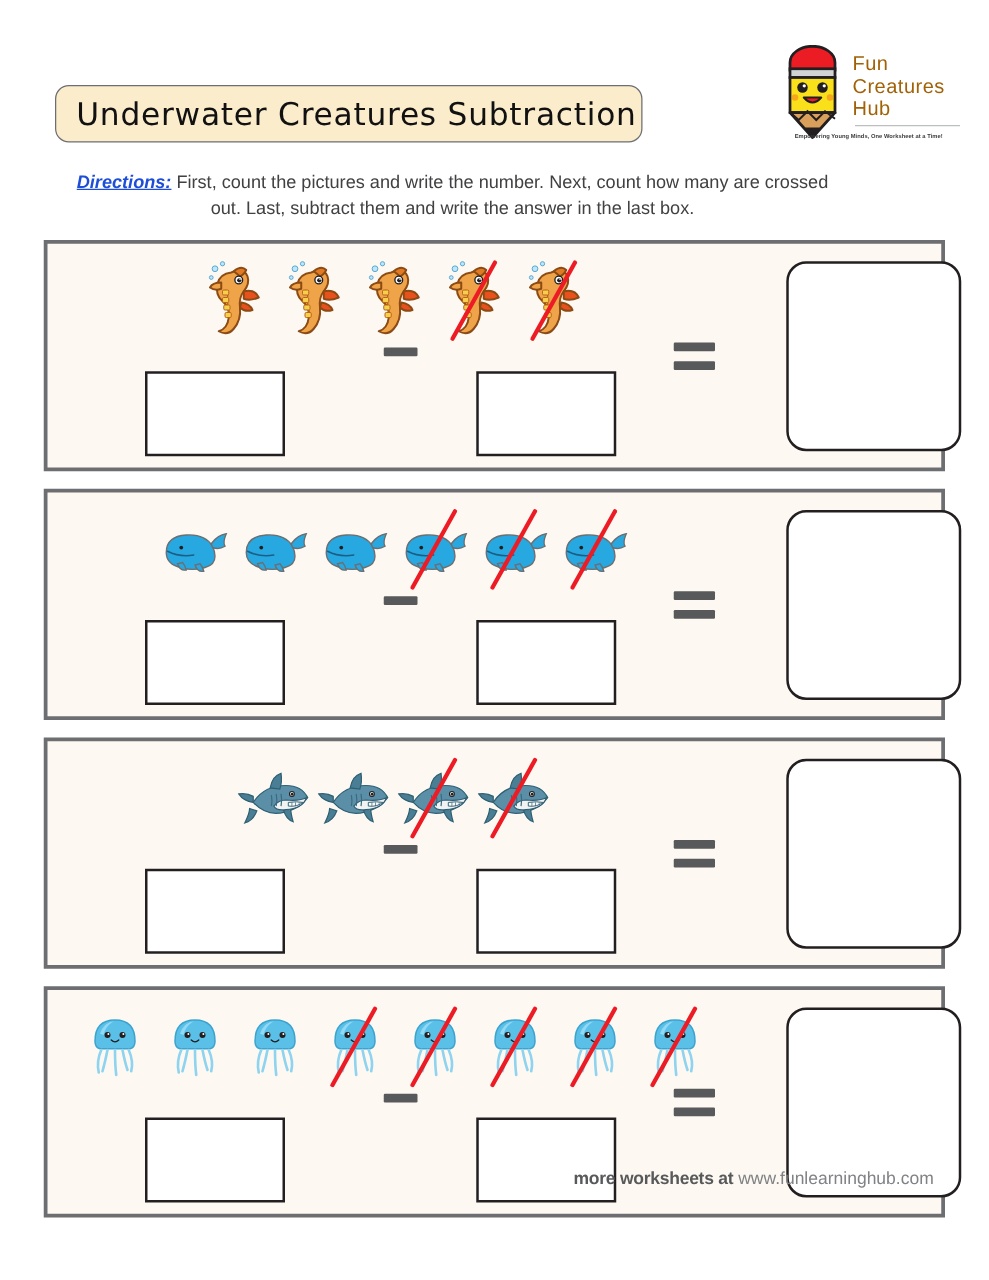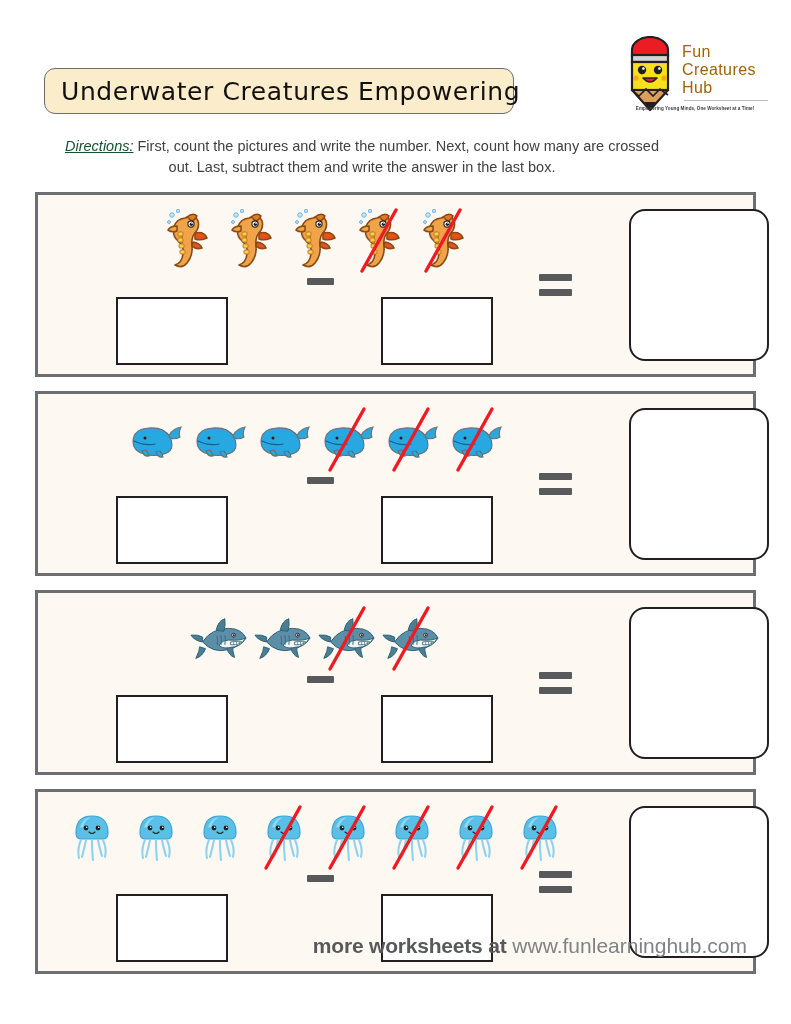--- a/index.html
+++ b/index.html
@@ -119,23 +119,23 @@
     left: 52px;
     top: 136px;
     width: 620px;
     text-align: center;
     font-size: 14.5px;
     color: #414042;
     line-height: 1.45;
   }
   .directions .dir-label {
     font-style: italic;
-    font-weight: normal;
+    font-weight: bold;
     text-decoration: underline;
-    color: #14532d;
+    color: #1d4ed8;
     margin-right: 4px;
   }
 
   
   .rows {
     position: absolute;
     left: 35px;
     top: 192px;
     width: 721px;
   }
@@ -226,39 +226,39 @@
 
   
   .footer {
     position: absolute;
     left: 0;
     top: 934px;
     width: 791px;
     text-align: right;
     padding-right: 44px;
     box-sizing: border-box;
-    font-size: 21px;
+    font-size: 14px;
     color: #808285;
   }
   .footer .bold-part {
     font-weight: bold;
     color: #58595b;
     letter-spacing: -0.2px;
   }
 </style>
 </head>
 <body>
 
 <div class="name-row">
   <span class="name-label">Name</span>
   <span class="name-line"></span>
 </div>
 
 <div class="title-banner">
-  <span class="title-text">Underwater Creatures Empowering</span>
+  <span class="title-text">Underwater Creatures Subtraction</span>
 </div>
 
 <div class="logo">
   <div class="logo-mark">
     <svg width="56" height="78" viewBox="0 0 56 78">
 
       <path d="M10 14 a18 13 0 0 1 36 0 v6 H10 Z" fill="#ec1c24" stroke="#231f20" stroke-width="2.2"></path>
 
       <rect x="10" y="19" width="36" height="7" fill="#d1d3d4" stroke="#231f20" stroke-width="2.2"></rect>
 

